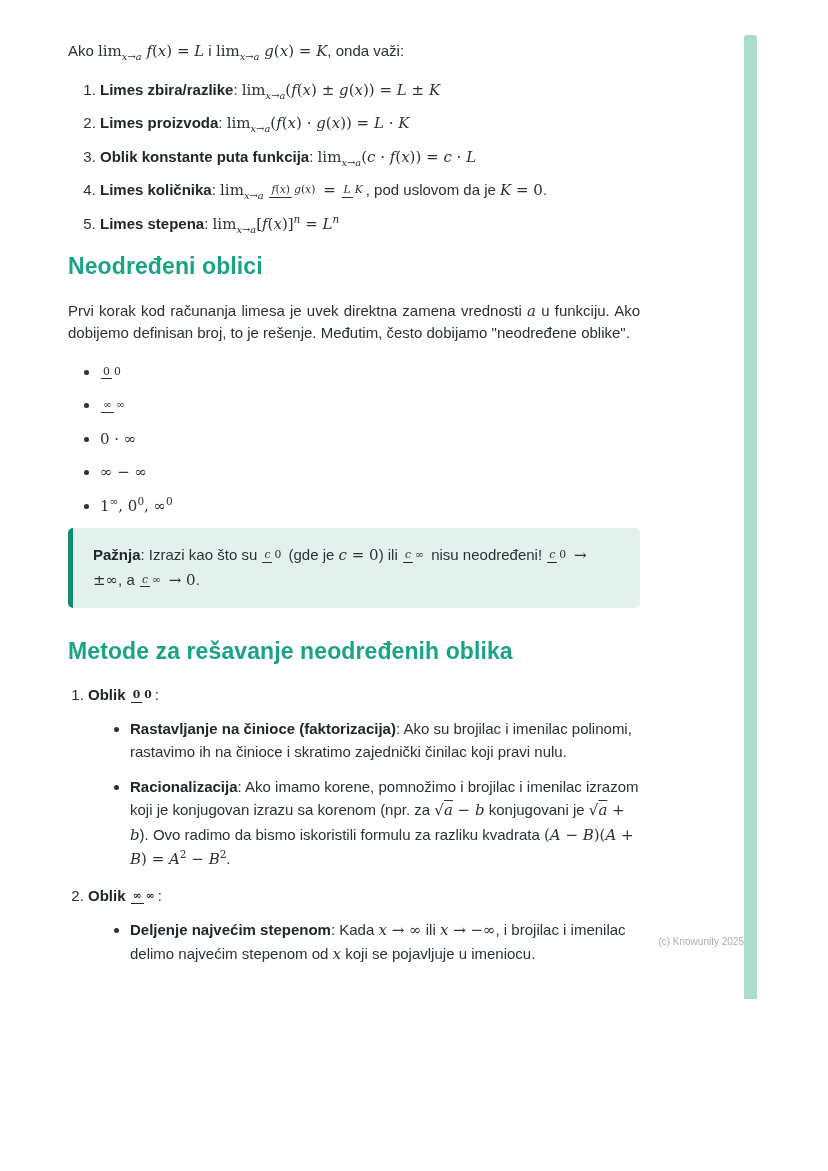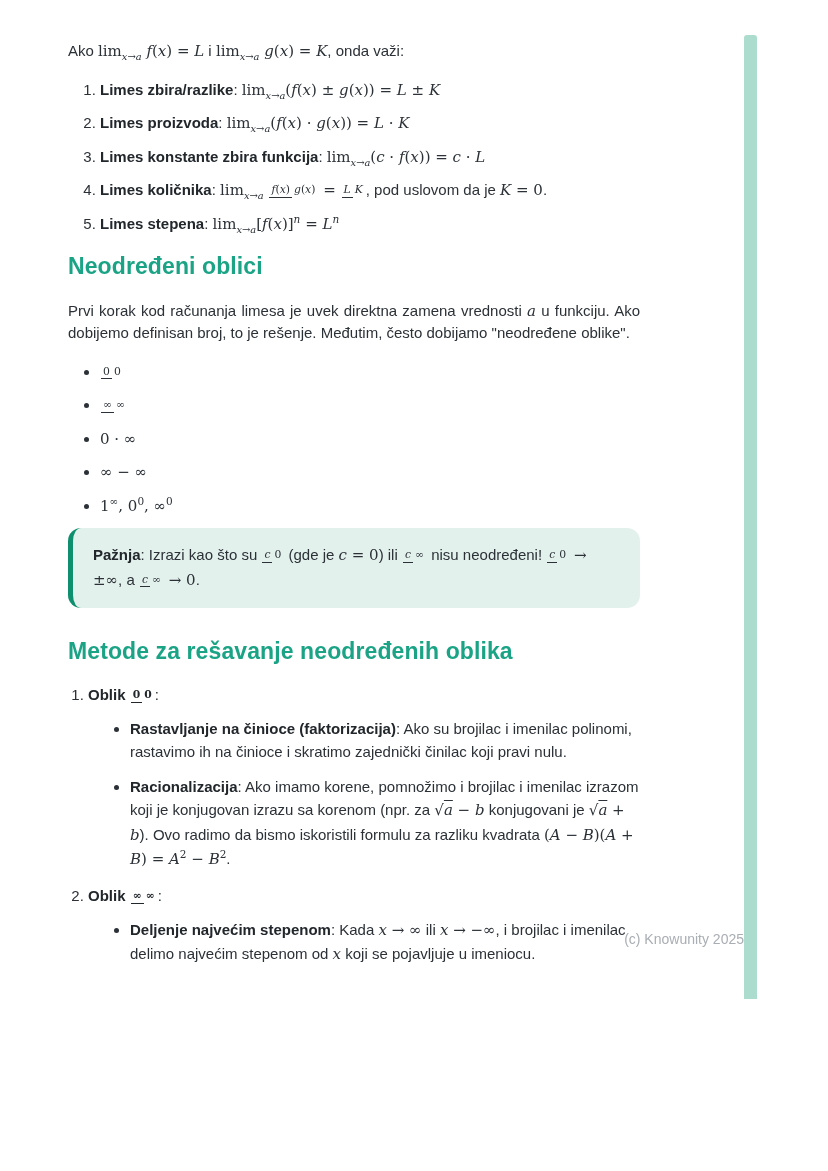--- a/index.html
+++ b/index.html
@@ -81,56 +81,56 @@
     font-size:23px;
     font-weight:700;
     margin:8px 0 16px;
     letter-spacing:0.1px;
   }
   .justify{text-align:justify;}
   
   .callout{
     background:var(--callout_bg);
     border-left:5px solid var(--accent_dark);
-    border-radius:13px;
+    border-radius:5px;
     padding:15px 20px;
     margin:4px 0 26px;
     line-height:1.65;
   }
   .callout p{margin:0;}
   
   .edge-bar{
     position:absolute;
     left:744px;
     top:35px;
     bottom:0;
     width:13px;
     background:var(--edge_bar);
     border-radius:3px 3px 0 0;
   }
   .watermark{
     position:absolute;
     right:84px;
     bottom:52px;
-    font-size:14px;
+    font-size:10px;
     color:var(--watermark);
   }
 </style>
 </head>
 <body>
 
 <div class="page">
   <div class="content">
 
     <p>Ako <span class="m">lim<sub><i>x</i>→<i>a</i></sub> <i>f</i>(<i>x</i>) = <i>L</i></span> i <span class="m">lim<sub><i>x</i>→<i>a</i></sub> <i>g</i>(<i>x</i>) = <i>K</i></span>, onda važi:</p>
 
     <ol class="rules">
       <li><b>Limes zbira/razlike</b>: <span class="m">lim<sub><i>x</i>→<i>a</i></sub>(<i>f</i>(<i>x</i>) ± <i>g</i>(<i>x</i>)) = <i>L</i> ± <i>K</i></span></li>
       <li><b>Limes proizvoda</b>: <span class="m">lim<sub><i>x</i>→<i>a</i></sub>(<i>f</i>(<i>x</i>) · <i>g</i>(<i>x</i>)) = <i>L</i> · <i>K</i></span></li>
-      <li><b>Limes konstante zbira funkcija</b>: <span class="m">lim<sub><i>x</i>→<i>a</i></sub>(<i>c</i> · <i>f</i>(<i>x</i>)) = <i>c</i> · <i>L</i></span></li>
+      <li><b>Oblik konstante puta funkcija</b>: <span class="m">lim<sub><i>x</i>→<i>a</i></sub>(<i>c</i> · <i>f</i>(<i>x</i>)) = <i>c</i> · <i>L</i></span></li>
       <li><b>Limes količnika</b>: <span class="m">lim<sub><i>x</i>→<i>a</i></sub> <span class="fr">
               <span class="fn"><i>f</i>(<i>x</i>)</span>
               <span class="fd"><i>g</i>(<i>x</i>)</span>
             </span> = <span class="fr">
               <span class="fn"><i>L</i></span>
               <span class="fd"><i>K</i></span>
             </span></span>, pod uslovom da je <span class="m"><i>K</i> = 0</span>.</li>
       <li><b>Limes stepena</b>: <span class="m">lim<sub><i>x</i>→<i>a</i></sub>[<i>f</i>(<i>x</i>)]<sup><i>n</i></sup> = <i>L</i><sup><i>n</i></sup></span></li>
     </ol>
 

